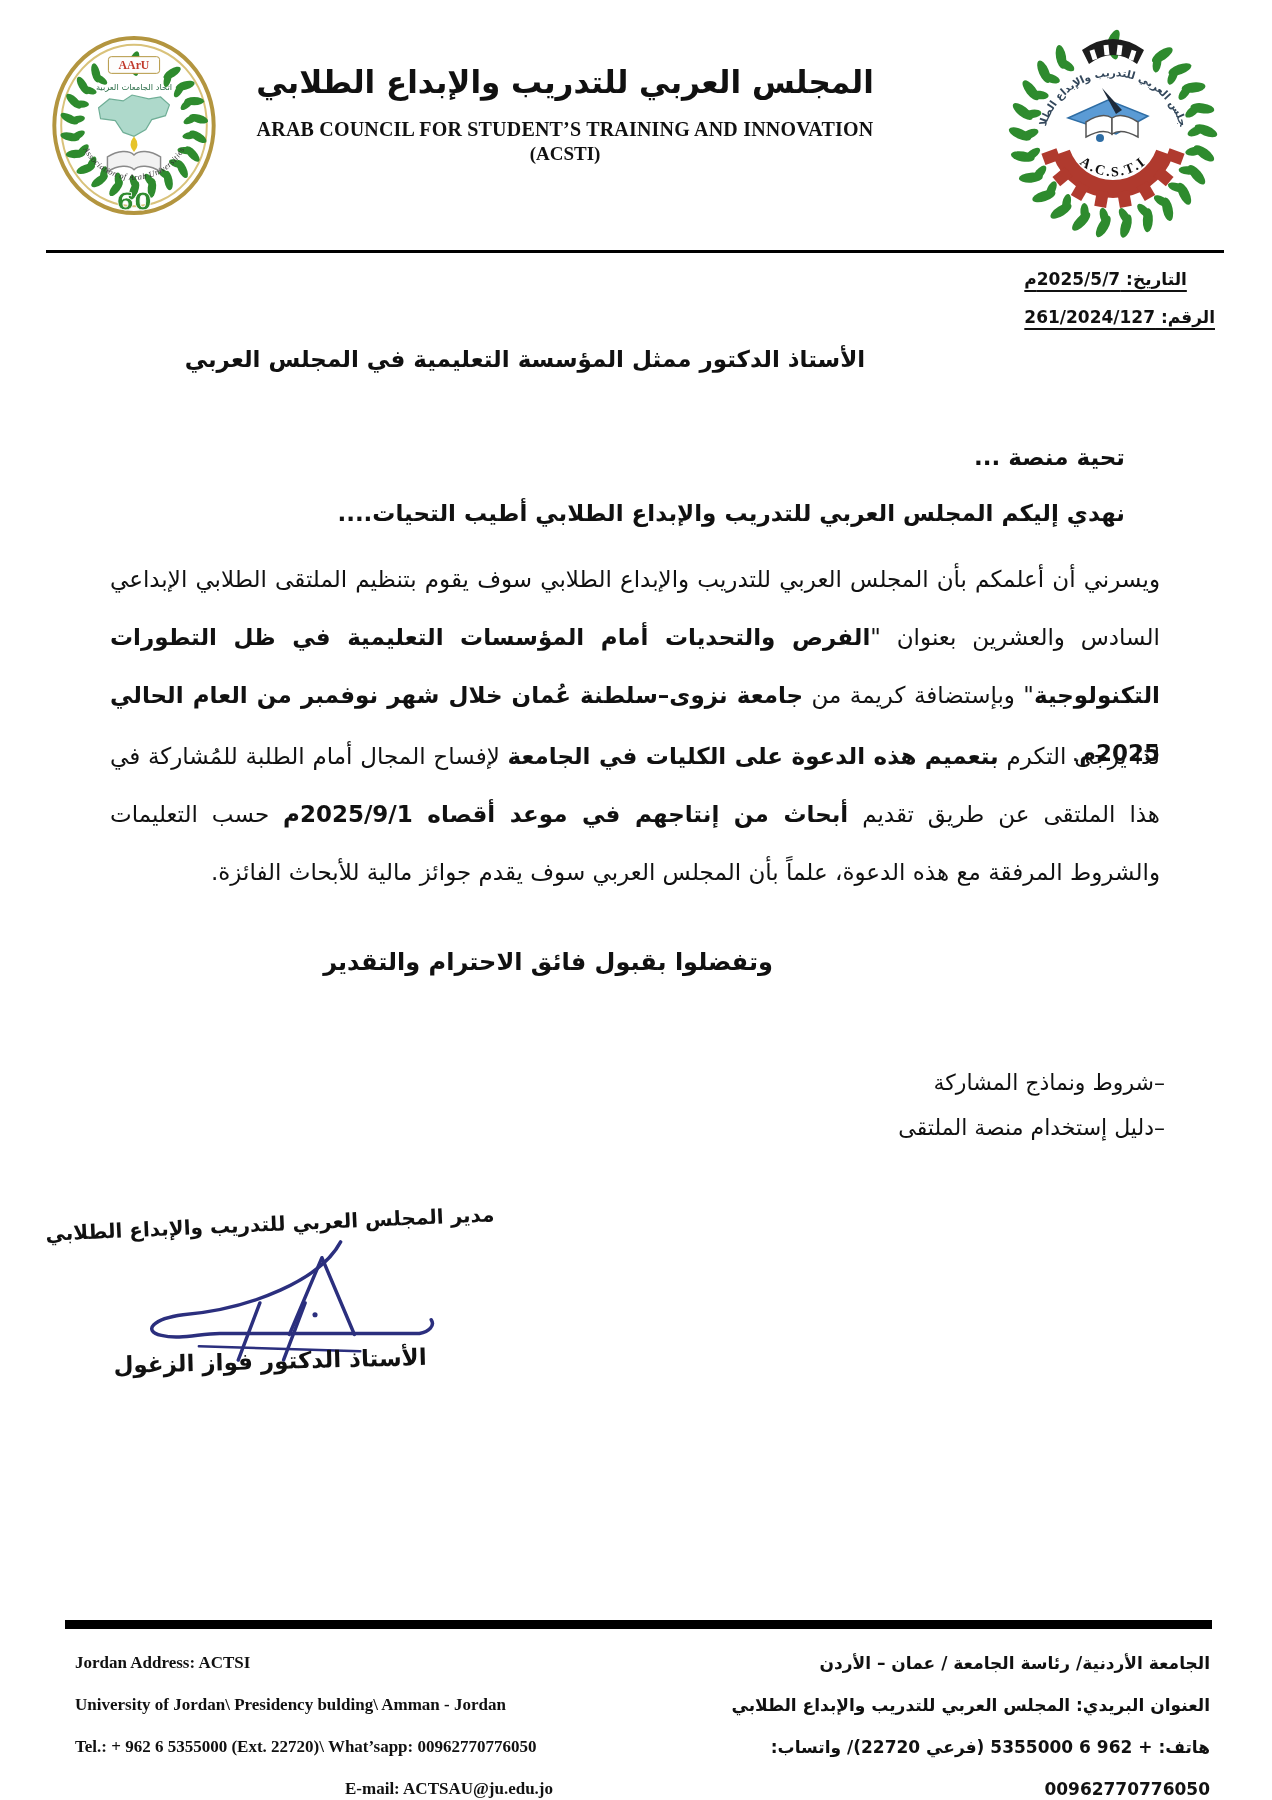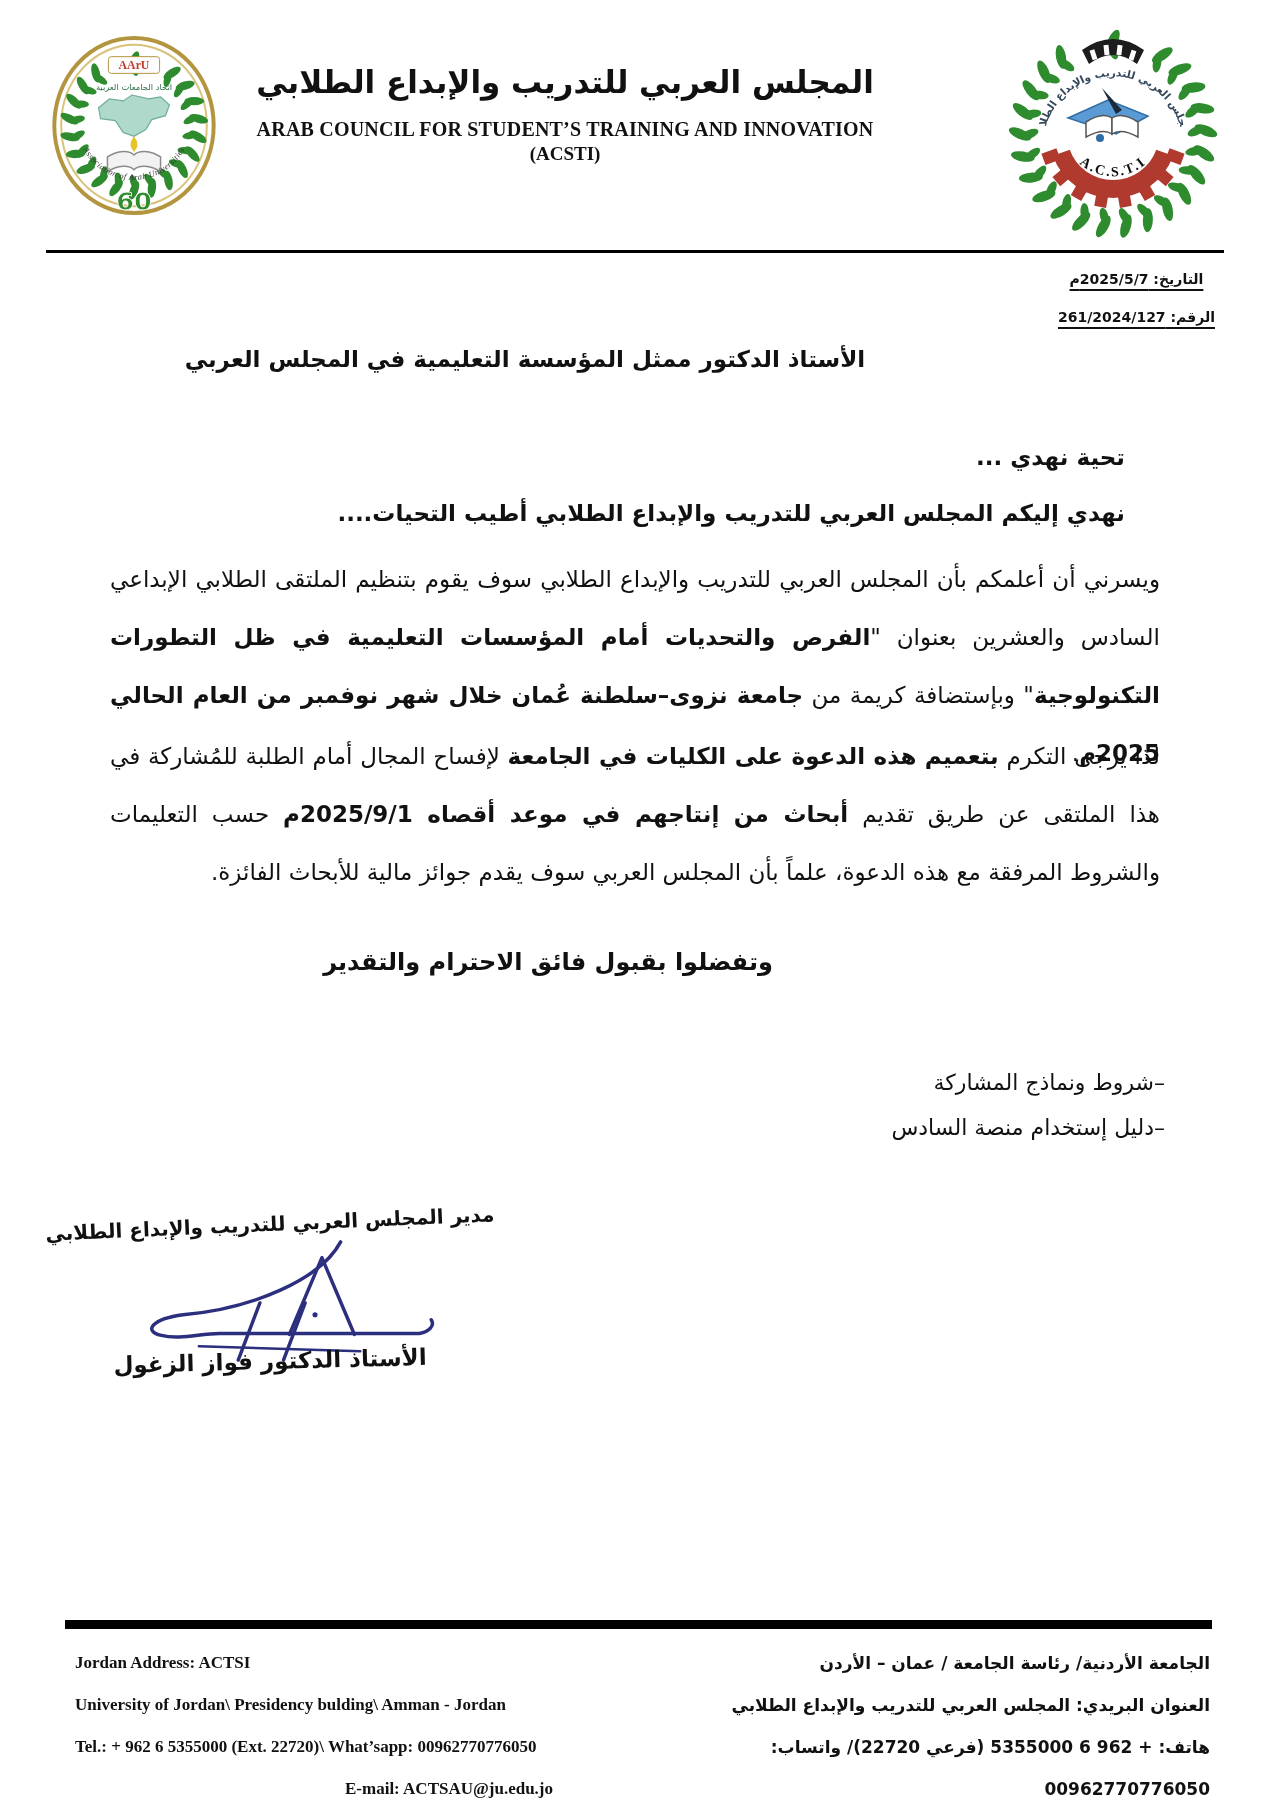--- a/index.html
+++ b/index.html
@@ -14,21 +14,21 @@
   
   .logo-left{left:50px;top:35px;width:168px;height:182px;}
   .logo-right{left:998px;top:26px;width:230px;height:218px;}
   .head-center{left:235px;top:62px;width:660px;text-align:center;}
   .head-title-ar{font-size:31px;font-weight:bold;line-height:1.3;}
   .head-title-en{font-size:20px;font-weight:bold;margin-top:16px;letter-spacing:.2px;}
   .head-abbr{font-size:19px;font-weight:bold;margin-top:2px;}
   .head-rule{left:46px;top:250px;width:1178px;height:3px;background:#000;}
 
   
-  .meta{right:57px;top:260px;text-align:center;font-weight:bold;font-size:14px;line-height:38px;}
+  .meta{right:57px;top:260px;text-align:left;font-weight:bold;font-size:17px;line-height:38px;}
   .meta .line{text-decoration:underline;text-underline-offset:5px;text-decoration-thickness:2px;}
 
   
   .addressee{left:160px;top:346px;width:730px;text-align:center;font-size:23px;font-weight:bold;}
   .greet1{right:147px;top:444px;font-size:23px;font-weight:bold;}
   .greet2{right:147px;top:500px;font-size:23px;font-weight:bold;}
   .para{left:110px;width:1050px;font-size:23px;line-height:58px;text-align:justify;text-justify:inter-word;}
   .para1{top:527px;}
   .para2{top:704px;}
   .closing{left:0;top:948px;width:1096px;text-align:center;font-size:24px;font-weight:bold;}
@@ -173,31 +173,31 @@
   <div class="abs head-rule"></div>
 </header>
 
 <div class="abs meta rtl">
   <div class="line">التاريخ:  2025/5/7م</div>
   <div class="line">الرقم: 261/2024/127</div>
 </div>
 
 <main>
   <div class="abs addressee rtl">الأستاذ الدكتور ممثل المؤسسة التعليمية  في المجلس العربي</div>
-  <div class="abs greet1 rtl">تحية نهدي ...</div>
+  <div class="abs greet1 rtl">تحية منصة ...</div>
   <div class="abs greet2 rtl">نهدي إليكم المجلس العربي للتدريب والإبداع الطلابي أطيب التحيات....</div>
 
   <p class="abs para para1 rtl"><span>ويسرني أن أعلمكم بأن المجلس العربي للتدريب والإبداع الطلابي سوف يقوم بتنظيم الملتقى الطلابي الإبداعي السادس والعشرين بعنوان "</span><span style="font-weight: bold;">الفرص والتحديات أمام المؤسسات التعليمية في ظل التطورات التكنولوجية</span><span>"  وبإستضافة كريمة من </span><span style="font-weight: bold;">جامعة نزوى–سلطنة عُمان خلال شهر نوفمبر من العام الحالي 2025م</span><span>.</span></p>
   <p class="abs para para2 rtl"><span>لذا يرجى التكرم </span><span style="font-weight: bold;">بتعميم هذه الدعوة على الكليات في الجامعة</span><span> لإفساح المجال أمام الطلبة للمُشاركة في هذا الملتقى عن طريق تقديم </span><span style="font-weight: bold;">أبحاث من إنتاجهم في موعد أقصاه 2025/9/1م</span><span> حسب التعليمات والشروط المرفقة مع هذه الدعوة، علماً بأن المجلس العربي سوف يقدم جوائز مالية للأبحاث الفائزة.</span></p>
 
   <div class="abs closing rtl">وتفضلوا بقبول فائق الاحترام والتقدير</div>
 
   <div class="abs attachments rtl">
     <div>–شروط ونماذج المشاركة</div>
-    <div>–دليل إستخدام منصة السادس</div>
+    <div>–دليل إستخدام منصة الملتقى</div>
   </div>
 
   <div class="abs sig-title rtl">مدير المجلس العربي للتدريب والإبداع الطلابي</div>
   <svg class="abs sig-draw" viewBox="0 0 350 130" xmlns="http://www.w3.org/2000/svg">
     <g fill="none" stroke="#2b2f7e" stroke-width="3.5" stroke-linecap="round" stroke-linejoin="round">
       <path d="M232,6 C212,44 142,74 72,80 C42,84 30,96 50,101 C70,106 92,98 112,99 L312,99 C322,97 328,91 324,85"></path>
       <path d="M180,100 L213,22 L246,100"></path>
       <path d="M150,68 L128,126"></path>
       <path d="M196,68 L174,126"></path>
       <path d="M88,112 L252,117" stroke-width="2.5"></path>

